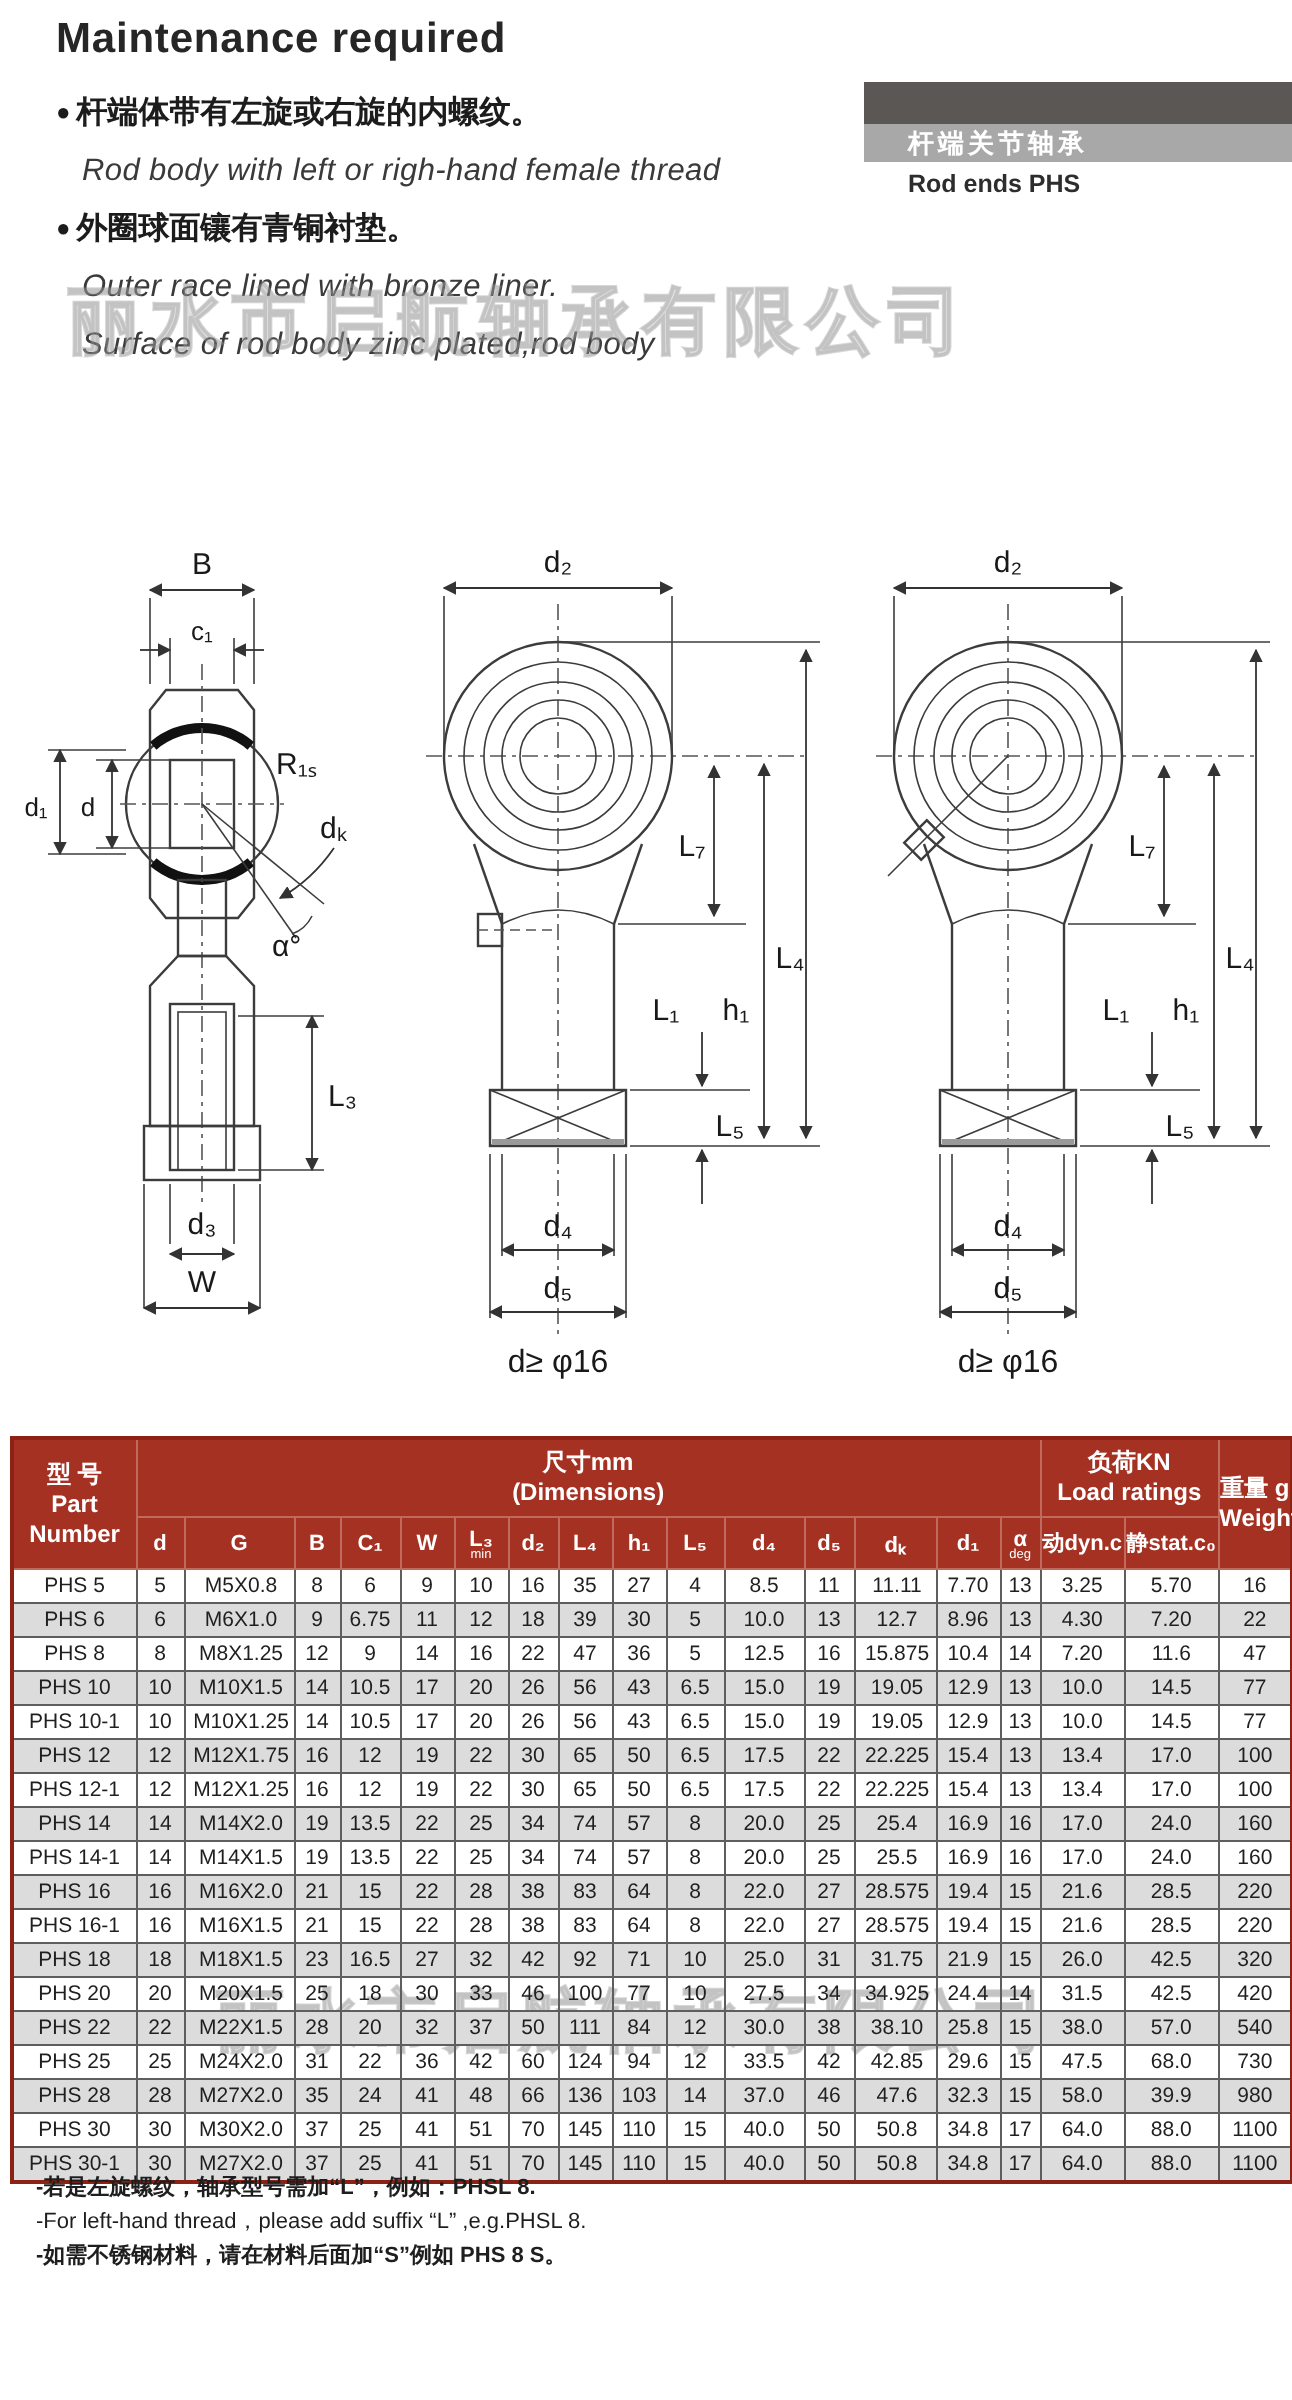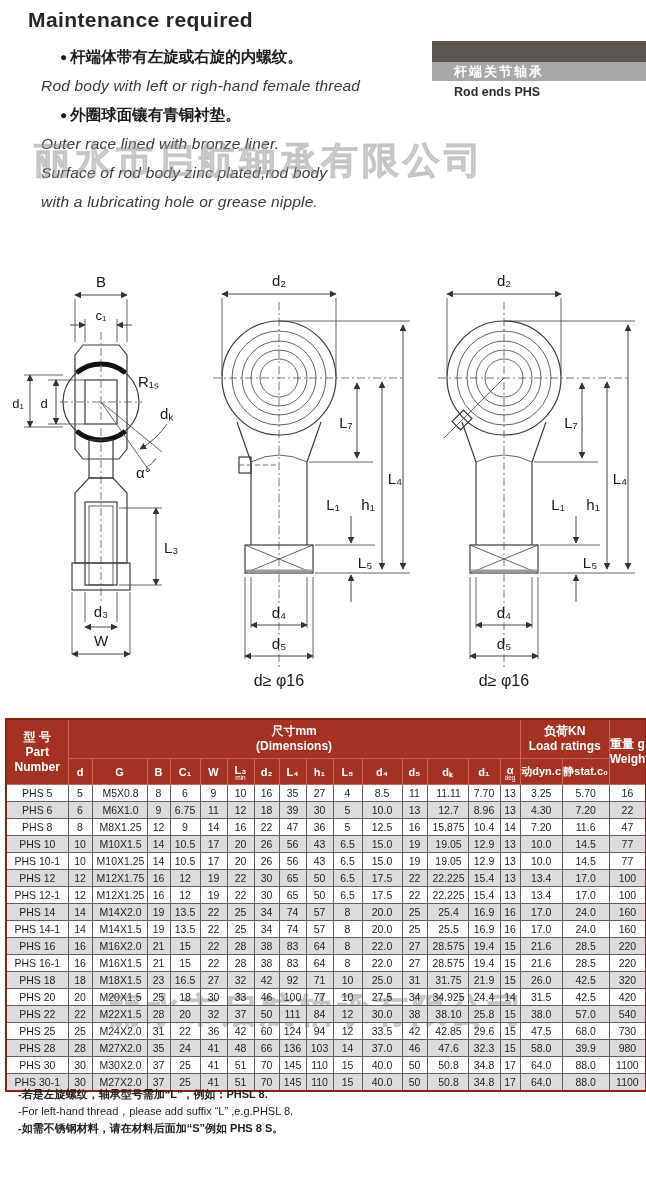--- a/index.html
+++ b/index.html
@@ -1,20 +1,20 @@
 <!DOCTYPE html>
 <html><head>
 <meta charset="utf-8">
 <style>
   html,body{margin:0;padding:0;background:#fff;}
   .page{position:relative;width:646px;height:1200px;background:#fff;overflow:hidden;
         font-family:"Liberation Sans",sans-serif;color:#222;}
   .title{position:absolute;left:28px;top:8px;font-size:21px;font-weight:bold;color:#262626;letter-spacing:.4px;}
   .bullets{position:absolute;left:28px;top:42px;width:410px;}
-  .b-zh{font-size:15.5px;font-weight:bold;color:#1c1c1c;height:29px;line-height:29px;white-space:nowrap;margin-left:32px;}
+  .b-zh{font-size:15.5px;font-weight:bold;color:#1c1c1c;height:29px;line-height:29px;white-space:nowrap;}
   .b-zh .dot{font-size:12px;margin-right:3px;vertical-align:1px;}
   .b-en{font-size:15.5px;color:#3a3a3a;height:29px;line-height:29px;padding-left:13px;white-space:nowrap;letter-spacing:.2px;font-style:italic;}
   .badge-dark{position:absolute;left:432px;top:41px;width:214px;height:21px;background:#5b5755;}
   .badge-gray{position:absolute;left:432px;top:62px;width:214px;height:19px;background:#a8a8a8;}
   .badge-gray span{display:block;color:#fff;font-weight:bold;font-size:13px;line-height:19px;padding-left:22px;letter-spacing:2px;}
   .badge-en{position:absolute;left:454px;top:85px;font-size:12.5px;font-weight:bold;color:#2d2d2d;}
   .wm{position:absolute;font-weight:bold;white-space:nowrap;color:rgba(150,150,150,.30);
       -webkit-text-stroke:1px rgba(150,150,150,.38);letter-spacing:4px;pointer-events:none;text-align:center;}
   .wm1{left:34px;top:136px;font-size:37px;}
   .wm2{left:108px;top:988px;font-size:34px;}
@@ -49,21 +49,20 @@
 <div class="page">
 
   <div class="title">Maintenance required</div>
 
   <div class="bullets">
     <div class="b-zh"><span class="dot">●</span><span>杆端体带有左旋或右旋的内螺纹。</span></div>
     <div class="b-en">Rod body with left or righ-hand female thread</div>
     <div class="b-zh"><span class="dot">●</span><span>外圈球面镶有青铜衬垫。</span></div>
     <div class="b-en">Outer race lined with bronze liner.</div>
     <div class="b-en">Surface of rod body zinc plated,rod body</div>
-    <div class="b-en">with a lubricating hole or grease nipple.</div>
   </div>
 
   <div class="badge-dark"></div>
   <div class="badge-gray">
       <span>杆端关节轴承</span>
     </div>
   <div class="badge-en">Rod ends PHS</div>
 
   <div class="wm wm1">丽水市启航轴承有限公司</div>
   <div class="wm wm2">丽水市启航轴承有限公司</div>

